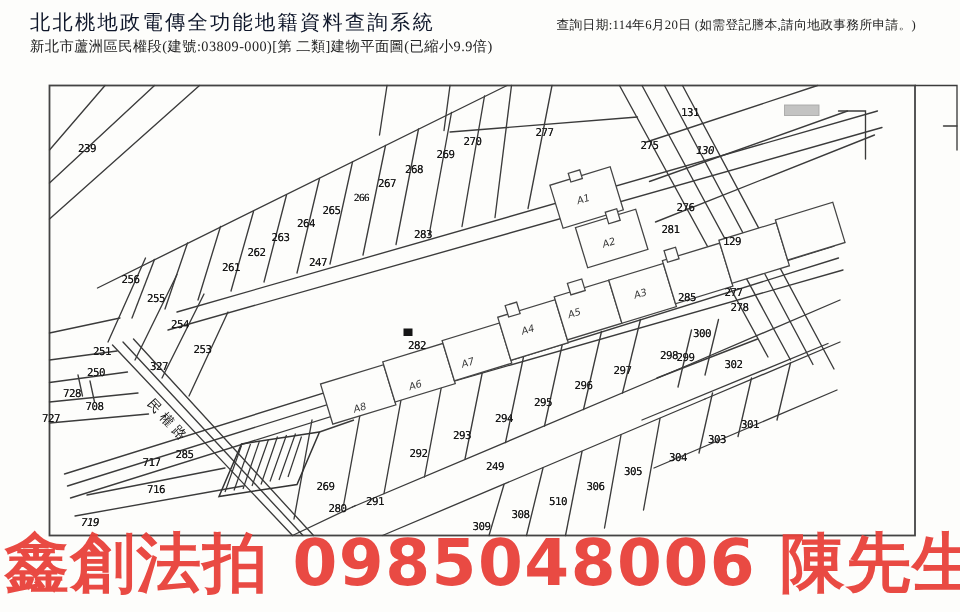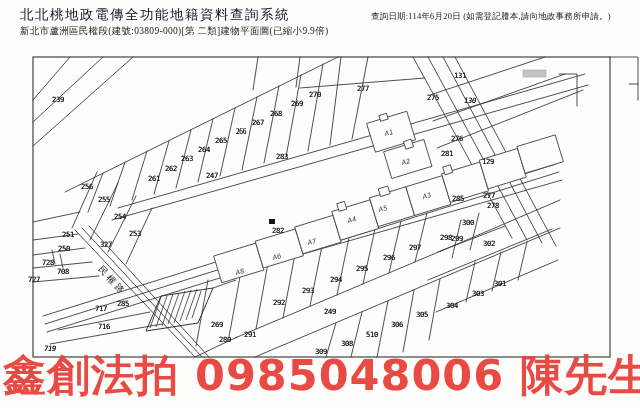--- a/index.html
+++ b/index.html
@@ -200,21 +200,21 @@
     <span class="parcel-label" style="left: 120px; top: 216px;">254</span>
     <span class="parcel-label" style="left: 135px; top: 233px;">253</span>
     <span class="parcel-label" style="left: 106px; top: 244px;">327</span>
     <span class="parcel-label" style="left: 68px; top: 234px;">251</span>
     <span class="parcel-label" style="left: 64px; top: 248px;">250</span>
     <span class="parcel-label" style="left: 48px; top: 262px;">728</span>
     <span class="parcel-label" style="left: 63px; top: 271px;">708</span>
     <span class="parcel-label" style="left: 34px; top: 279px;">727</span>
     <span class="parcel-label" style="left: 101px; top: 308px;">717</span>
     <span class="parcel-label" style="left: 104px; top: 326px;">716</span>
-    <span class="parcel-label" style="left: 50px; top: 348px; font-style: italic;">719</span>
+    <span class="parcel-label" style="left: 60px; top: 348px; font-style: italic;">719</span>
     <span class="parcel-label" style="left: 154px; top: 178px;">261</span>
     <span class="parcel-label" style="left: 171px; top: 168px;">262</span>
     <span class="parcel-label" style="left: 187px; top: 158px;">263</span>
     <span class="parcel-label" style="left: 204px; top: 149px;">264</span>
     <span class="parcel-label" style="left: 221px; top: 140px;">265</span>
     <span class="parcel-label" style="left: 241px; top: 132px; font-family: Liberation Serif, serif;">266</span>
     <span class="parcel-label" style="left: 258px; top: 122px;">267</span>
     <span class="parcel-label" style="left: 276px; top: 113px;">268</span>
     <span class="parcel-label" style="left: 297px; top: 103px;">269</span>
     <span class="parcel-label" style="left: 315px; top: 94px;">270</span>

